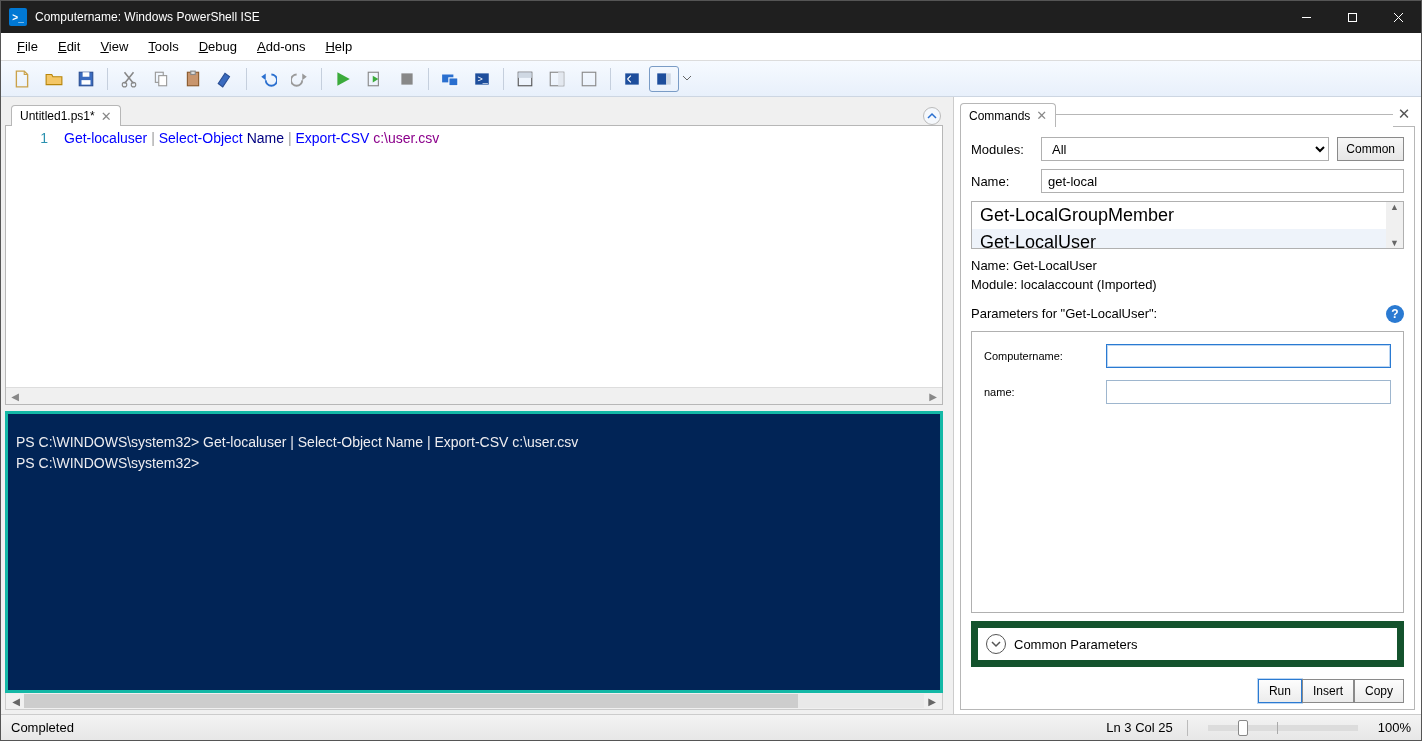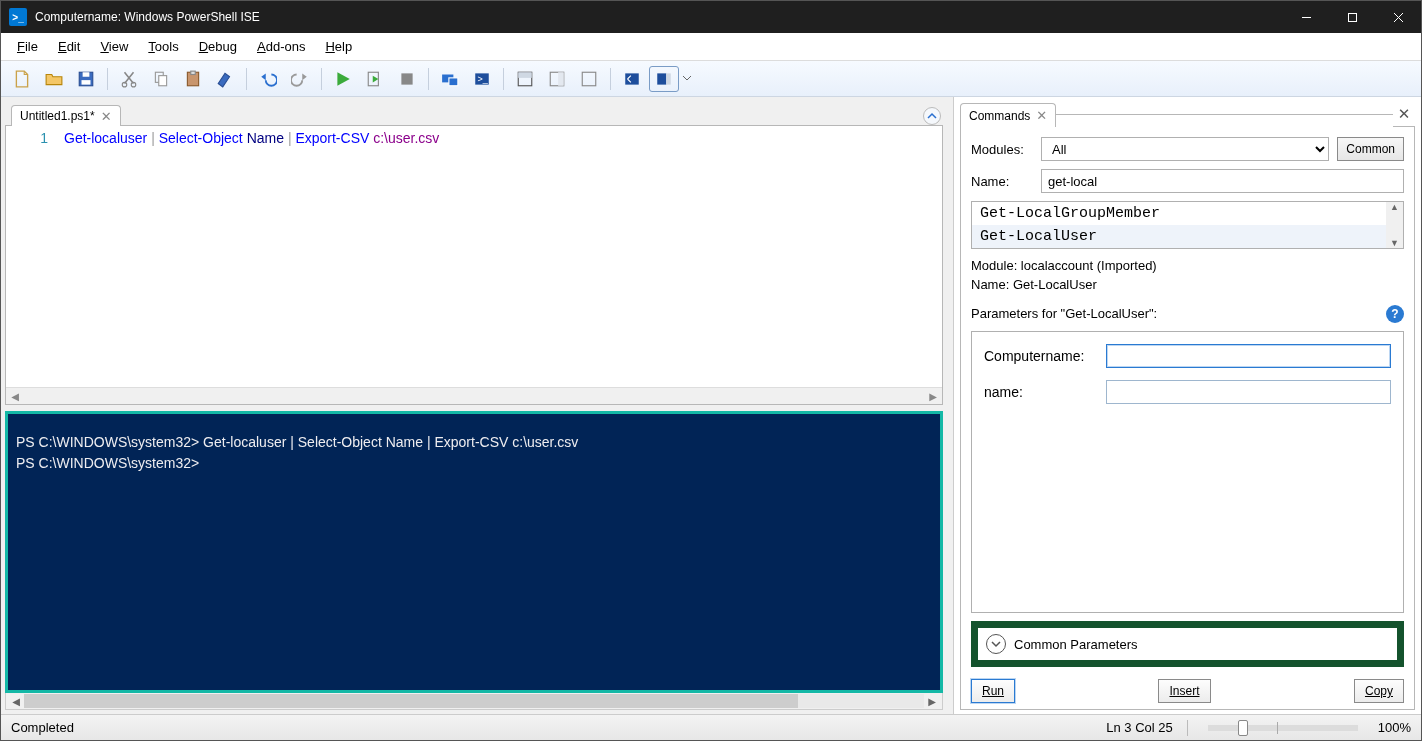--- a/index.html
+++ b/index.html
@@ -45,34 +45,34 @@
 .right-tab { background: #fff; border: 1px solid #b7b7b7; border-bottom: none; border-top-left-radius: 4px; border-top-right-radius: 4px; padding: 4px 8px; font-size: 12px; display:flex; align-items:center; gap:6px; position:relative; top:1px; z-index:2; }
 .right-tab .close-x { color:#888; font-size:13px; }
 .right-tabs .spacer { flex:1; border-bottom:1px solid #b7b7b7; }
 .right-tabs .pane-close { width:22px; text-align:center; font-size:15px; color:#555; border-bottom:1px solid #b7b7b7; align-self:stretch; display:flex; align-items:center; justify-content:center; }
 .right-body { flex:1; border:1px solid #b7b7b7; border-top:none; padding:10px 10px 6px 10px; display:flex; flex-direction:column; gap:8px; font-size:13px; overflow:hidden; }
 .form-row { display:flex; align-items:center; gap:8px; }
 .form-row label { width:62px; }
 .form-row select, .form-row input[type=text] { flex:1; height:24px; border:1px solid #b0b0b0; padding:0 6px; font-size:13px; background:#fff; }
 .refresh-btn { height:24px; padding:0 8px; border:1px solid #8a8a8a; background:linear-gradient(#f7f7f7,#e6e6e6); font-size:12px; cursor:default; }
 .cmd-list { border:1px solid #b0b0b0; height:48px; overflow:hidden; position:relative; }
-.cmd-list .item { padding:3px 8px; font-size:15px;font-family:Liberation Mono, monospace; }
+.cmd-list .item { padding:3px 8px; font-size:18px; }
 .cmd-list .item.selected { background:#eef3fa; }
 .cmd-list .scroll { position:absolute; right:0; top:0; bottom:0; width:17px; background:#f0f0f0; display:flex; flex-direction:column; justify-content:space-between; align-items:center; font-size:9px; color:#666; }
 .info-block { line-height:1.45; }
 .params-title { margin-top:2px; }
 .help-icon { margin-left:auto; width:18px; height:18px; border-radius:50%; background:#2a7ad2; color:#fff; font-size:12px; font-weight:bold; display:flex; align-items:center; justify-content:center; }
 .params-box { flex:1; border:1px solid #b0b0b0; padding:12px; display:flex; flex-direction:column; gap:12px; }
 .params-box .prow { display:flex; align-items:center; gap:10px; }
-.params-box .prow label { width:112px; font-size:14px; }
+.params-box .prow label { width:112px; font-size:11px; }
 .params-box .prow input { flex:1; height:24px; border:1px solid #9eb6ce; padding:0 6px; }
 .params-box .prow.first input { border-color:#2a7ad2; box-shadow:0 0 0 1px #bcd6f2 inset; }
 .common-params { border:7px solid #14532d; padding:6px 8px; display:flex; align-items:center; gap:8px; font-size:13px; }
 .chevron-circle { width:20px; height:20px; border:1.5px solid #555; border-radius:50%; display:flex; align-items:center; justify-content:center; }
-.action-row { display:flex; justify-content:space-between; padding-top:4px;text-decoration:underline; }
+.action-row { display:flex; justify-content:flex-end; padding-top:4px; }
 .action-row button { height:24px; padding:0 10px; border:1px solid #8a8a8a; background:linear-gradient(#fdfdfd,#ececec); font-size:12px; }
 .action-row button.primary { border-color:#2a7ad2; box-shadow:0 0 0 1px #bcd6f2; }
 .statusbar { height:26px; background:linear-gradient(#f3f3f3,#e7e7e7); border-top:1px solid #ccc; display:flex; align-items:center; padding:0 10px; font-size:13px; gap:14px; }
 .statusbar .status-text { flex:1; }
 .statusbar .divider { width:1px; height:16px; background:#bbb; }
 .zoom-slider { width:150px; height:6px; background:#dcdcdc; position:relative; margin:0 6px; }
 .zoom-slider .mid-tick { position:absolute; left:46%; top:-3px; bottom:-3px; width:1px; background:#aaa; }
 .zoom-slider .thumb { position:absolute; left:20%; top:-5px; width:10px; height:16px; background:#fff; border:1px solid #888; border-radius:2px; }
 svg.icon { width:18px; height:18px; }
 </style>
@@ -304,22 +304,22 @@
       <div class="cmd-list">
         <div class="item">Get-LocalGroupMember</div>
         <div class="item selected">Get-LocalUser</div>
         <div class="scroll">
             <span>▲</span>
             <span>▼</span>
           </div>
       </div>
 
       <div class="info-block">
+        <div>Name: Get-LocalUser</div>
         <div>Module: localaccount (Imported)</div>
-        <div>Name: Get-LocalUser</div>
       </div>
 
       <div class="form-row params-title">
         <span>Parameters for "Get-LocalUser":</span>
         <div class="help-icon">?</div>
       </div>
 
       <div class="params-box">
         <div class="prow first">
           <label>Computername:</label>

